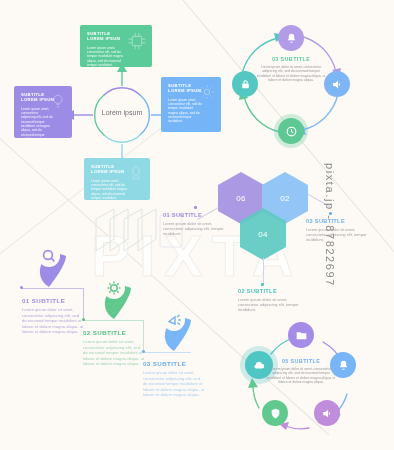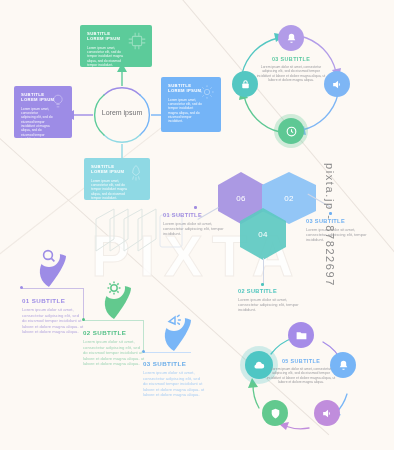--- a/index.html
+++ b/index.html
@@ -204,21 +204,21 @@
     <div class="ring-center" style="left:256px;top:56px;width:70px;">
       <div class="r-title" style="color:#5bc9a2;">03 SUBTITLE</div>
       <div class="r-body">Lorem ipsum dolor sit amet, consectetur adipiscing elit, sed do eiusmod tempor incididunt ut labore et dolore magna aliqua, ut labore et dolore magna aliqua.</div>
     </div>
   </div>
 
   <div>
     <div class="hex h1" style="left:218px;top:172px;width:46px;height:52px;">
       <span>06</span>
     </div>
-    <div class="hex h2" style="left:262px;top:172px;width:54px;height:52px;">
+    <div class="hex h2" style="left:262px;top:172px;width:46px;height:52px;">
       <span>02</span>
     </div>
     <div class="hex h3" style="left:240px;top:208px;width:46px;height:52px;">
       <span>04</span>
     </div>
 
     <div class="leader" style="left:196px;top:213px;width:24px;height:1px;transform:rotate(-30deg);"></div>
     <div class="leader-dot" style="left:194px;top:206px;width:2.6px;height:2.6px;background:#a08ce0;"></div>
     <div class="leader" style="left:306px;top:200px;width:26px;height:1px;transform:rotate(30deg);"></div>
     <div class="leader-dot" style="left:329px;top:212px;width:2.6px;height:2.6px;background:#6fb0f2;"></div>

